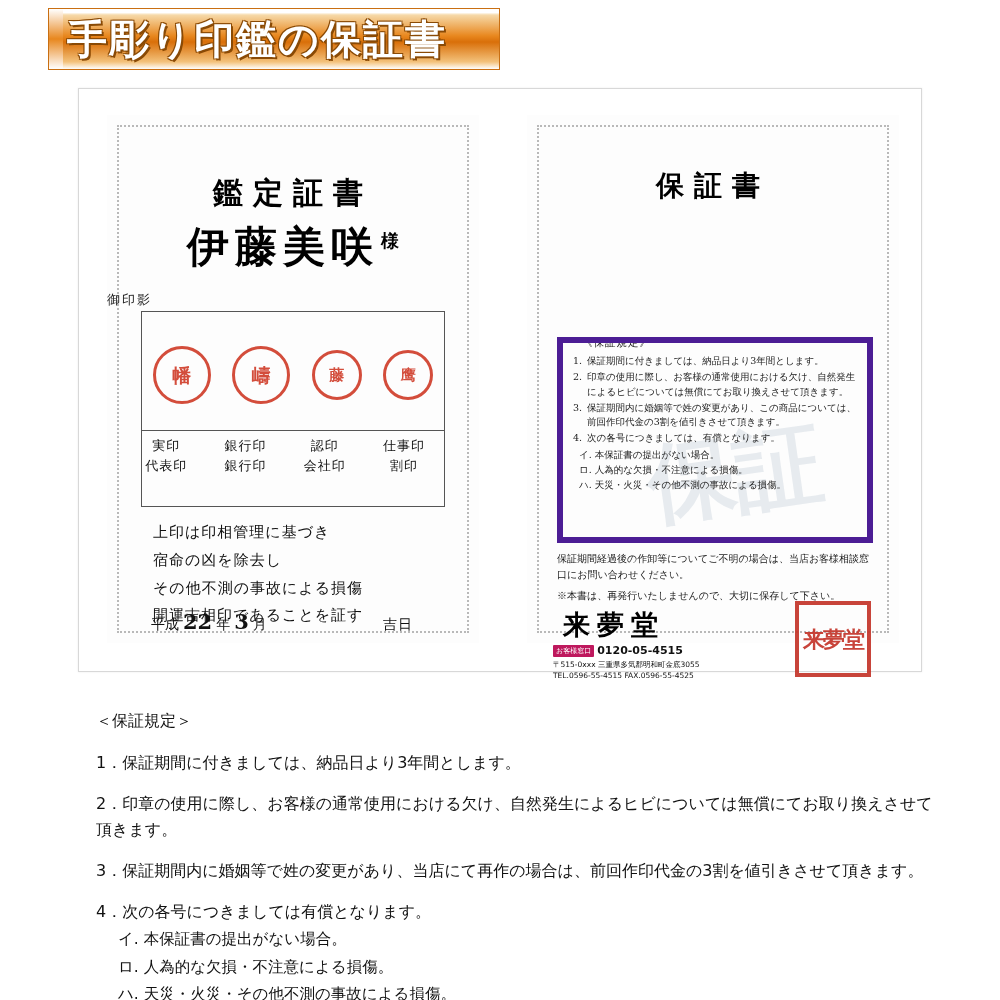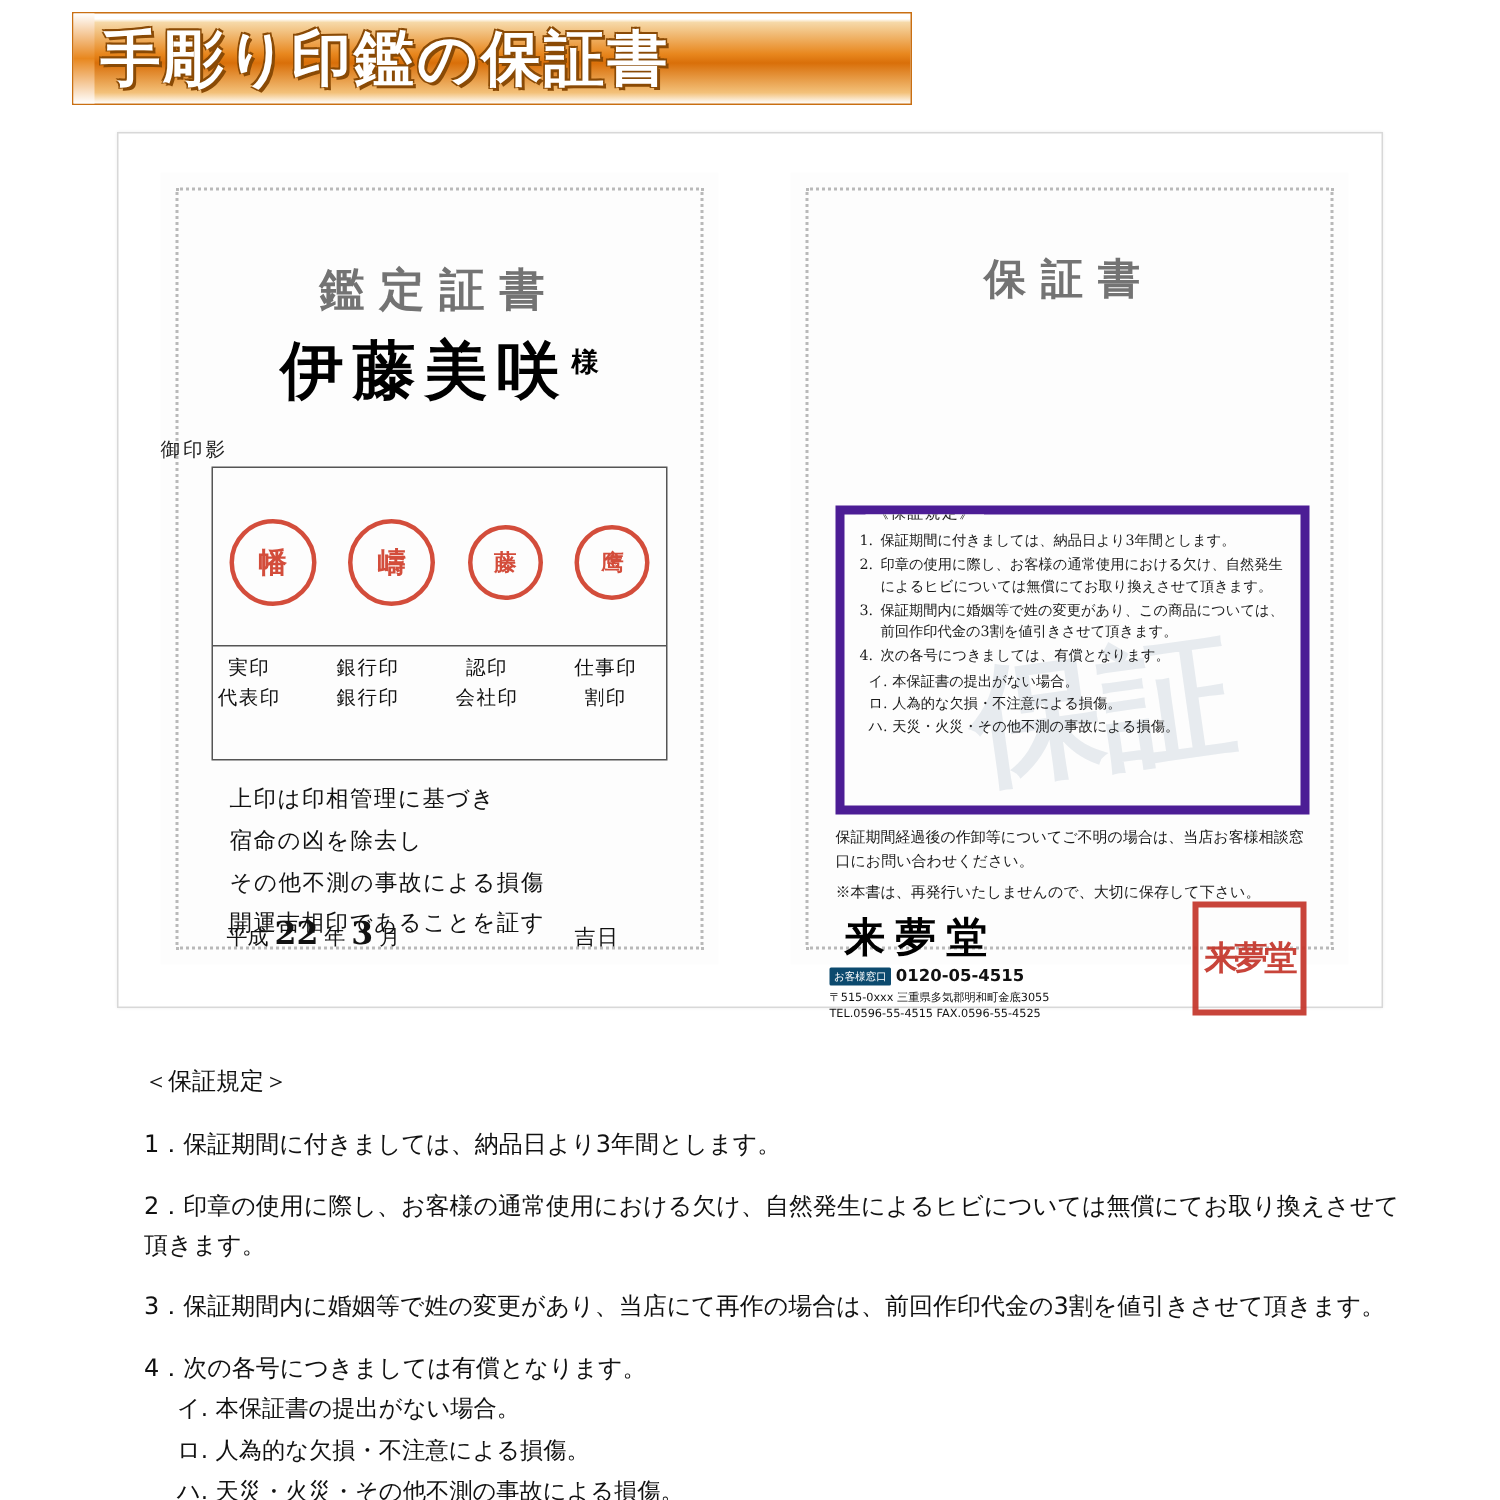--- a/index.html
+++ b/index.html
@@ -14,21 +14,21 @@
     color: #111;
     position: relative;
     overflow: hidden;
   }
 
   
   .header-banner {
     position: absolute;
     left: 48px;
     top: 8px;
-    width: 560px;
+    width: 452px;
     height: 62px;
     background: linear-gradient(to bottom, #ffffff 0%, #ffffff 6%, #f6d9a8 10%, #e8871e 45%, #d96f09 55%, #f3c17a 88%, #ffffff 100%);
     border: 1px solid #c96f12;
     box-sizing: border-box;
   }
   .header-banner .stripe-left {
     position: absolute;
     left: 0; top: 0; bottom: 0;
     width: 14px;
     background: linear-gradient(to bottom, #ffffff, #e8871e 50%, #ffffff);
@@ -77,21 +77,21 @@
     box-sizing: border-box;
   }
 
   
   .doc-heading {
     position: absolute;
     left: 0; right: 0;
     text-align: center;
     font-family: "DejaVu Serif", "Liberation Serif", serif;
     font-weight: bold;
-    color: #737373;
+    color: #000000;
     letter-spacing: 10px;
   }
   .h-kantei { top: 58px; font-size: 30px; }
   .h-hosho  { top: 52px; font-size: 28px; }
 
   .customer-name {
     position: absolute;
     left: 0; right: 0;
     top: 104px;
     text-align: center;
@@ -302,21 +302,21 @@
     color: #111;
   }
   .freedial {
     display: flex;
     align-items: center;
     font-size: 11px;
     font-weight: bold;
     margin-bottom: 1px;
   }
   .freedial .badge {
-    background: #0c4a6e;
+    background: #be185d;
     color: #fff;
     font-size: 7px;
     padding: 1px 3px;
     margin-right: 3px;
     border-radius: 1px;
     font-weight: normal;
   }
   .red-seal {
     position: absolute;
     right: 28px;

